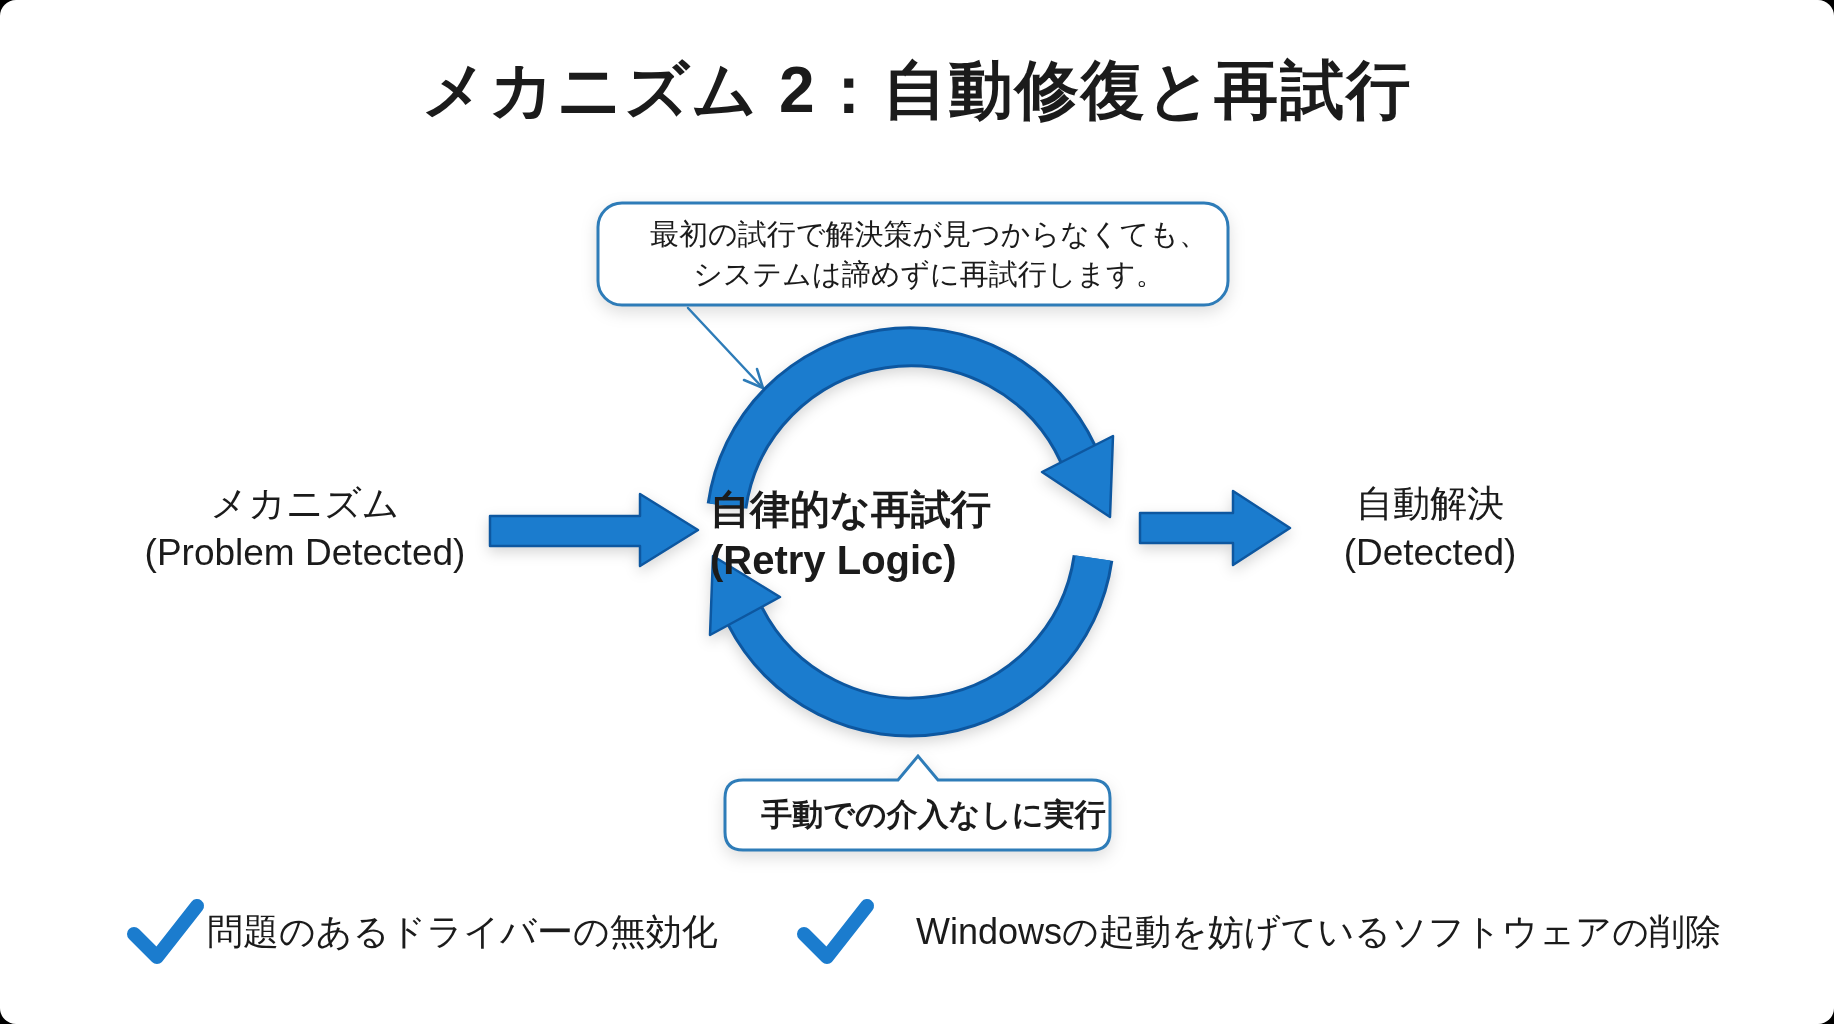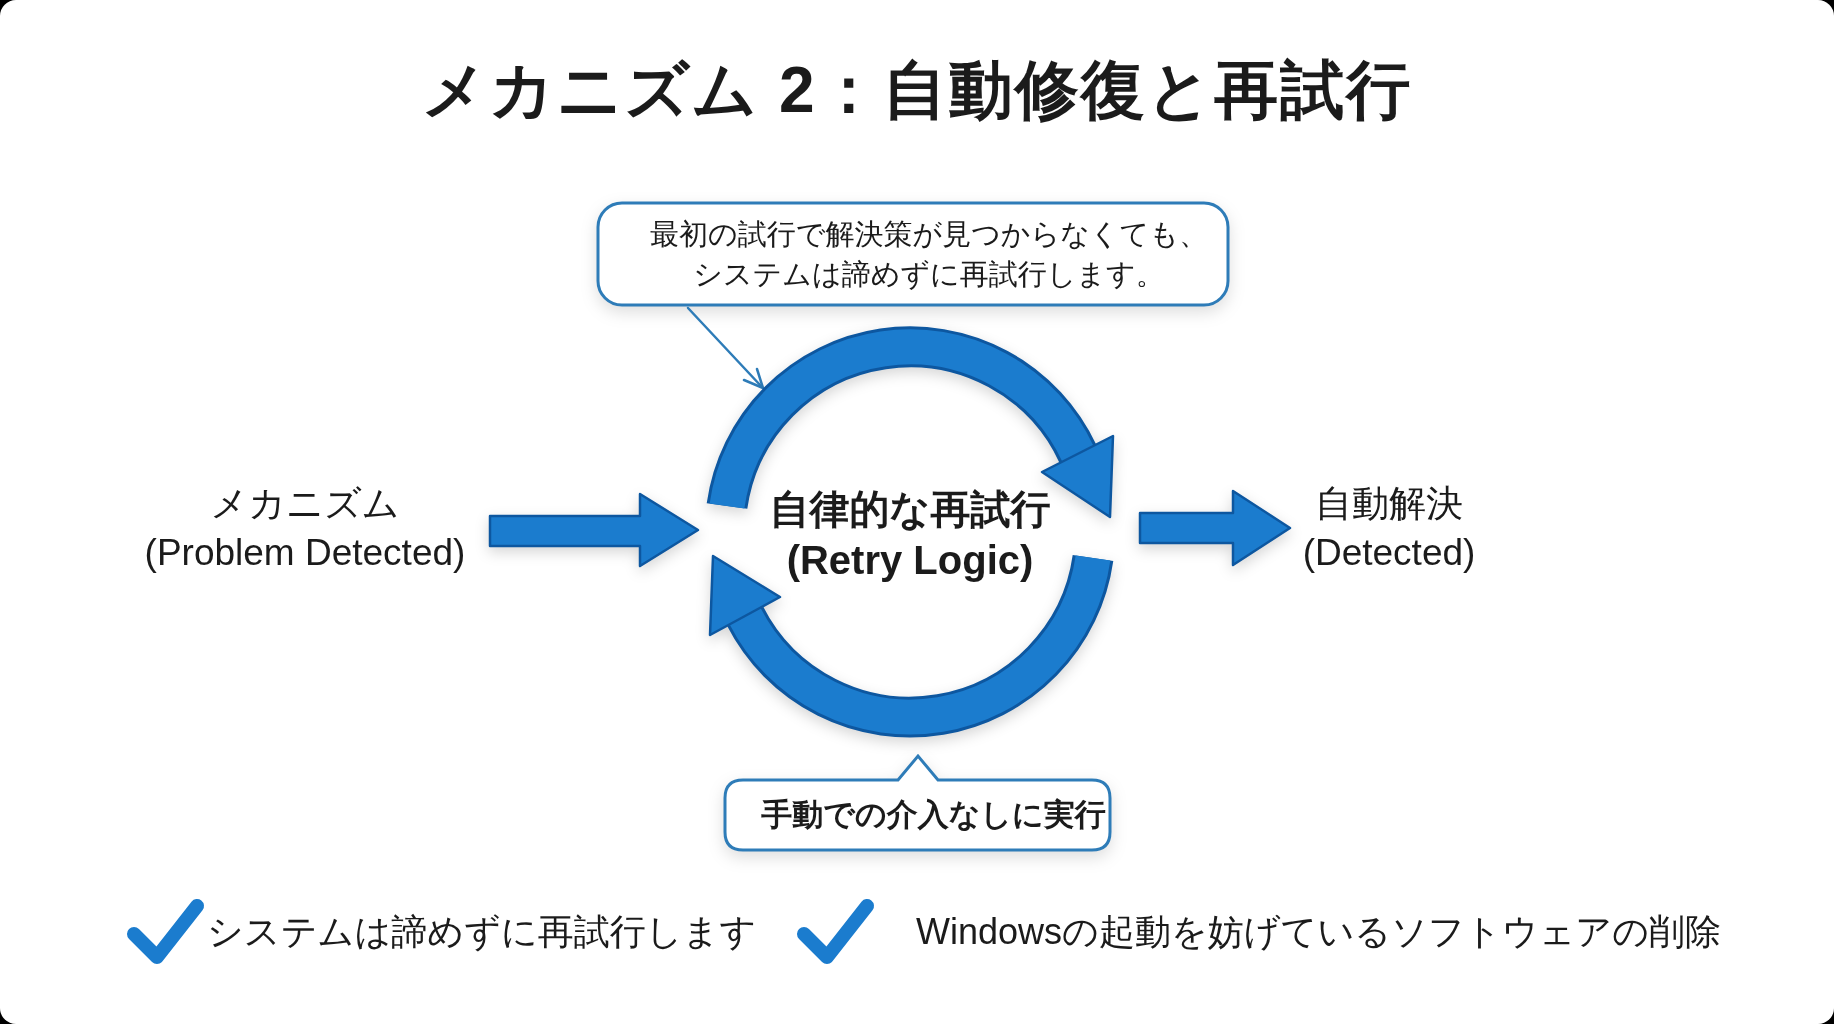--- a/index.html
+++ b/index.html
@@ -35,25 +35,25 @@
     text-align:center;line-height:92px;
     font-size:64px;font-weight:800;letter-spacing:2px;
   }
   .co-top{
     left:598px;top:203px;width:630px;height:102px;
     display:flex;flex-direction:column;align-items:center;justify-content:center;
     font-size:29px;line-height:40px;font-weight:500;text-align:center;margin-left:16px;
   }
   .center-label{
     left:710px;top:484px;width:400px;
-    text-align:center;font-weight:700;font-size:40px;line-height:51px;
+    text-align:left;font-weight:700;font-size:40px;line-height:51px;
   }
   .side-label{font-size:37px;line-height:49px;text-align:center;font-weight:400;}
   .left-label{left:75px;top:479px;width:460px;}
-  .right-label{left:1189px;top:479px;width:400px;}
+  .right-label{left:1230px;top:479px;width:400px;}
   .co-bottom{
     left:725px;top:780px;width:417px;height:70px;
     display:flex;align-items:center;justify-content:center;
     font-size:31px;font-weight:700;
   }
   .check-text{font-size:36px;line-height:54px;font-weight:400;}
   .check1-text{left:207px;top:905px;}
   .check2-text{left:916px;top:905px;}
 </style>
 </head>
@@ -107,16 +107,16 @@
 
   <div class="txt side-label right-label">
     <div>自動解決</div>
     <div>(Detected)</div>
   </div>
 
   <div class="txt co-bottom">
     <span>手動での介入なしに実行</span>
   </div>
 
-  <div class="txt check-text check1-text">システムは諦めずに再試行します</div>
+  <div class="txt check-text check1-text">問題のあるドライバーの無効化</div>
   <div class="txt check-text check2-text">Windowsの起動を妨げているソフトウェアの削除</div>
 
 </div>
 
 </body></html>

